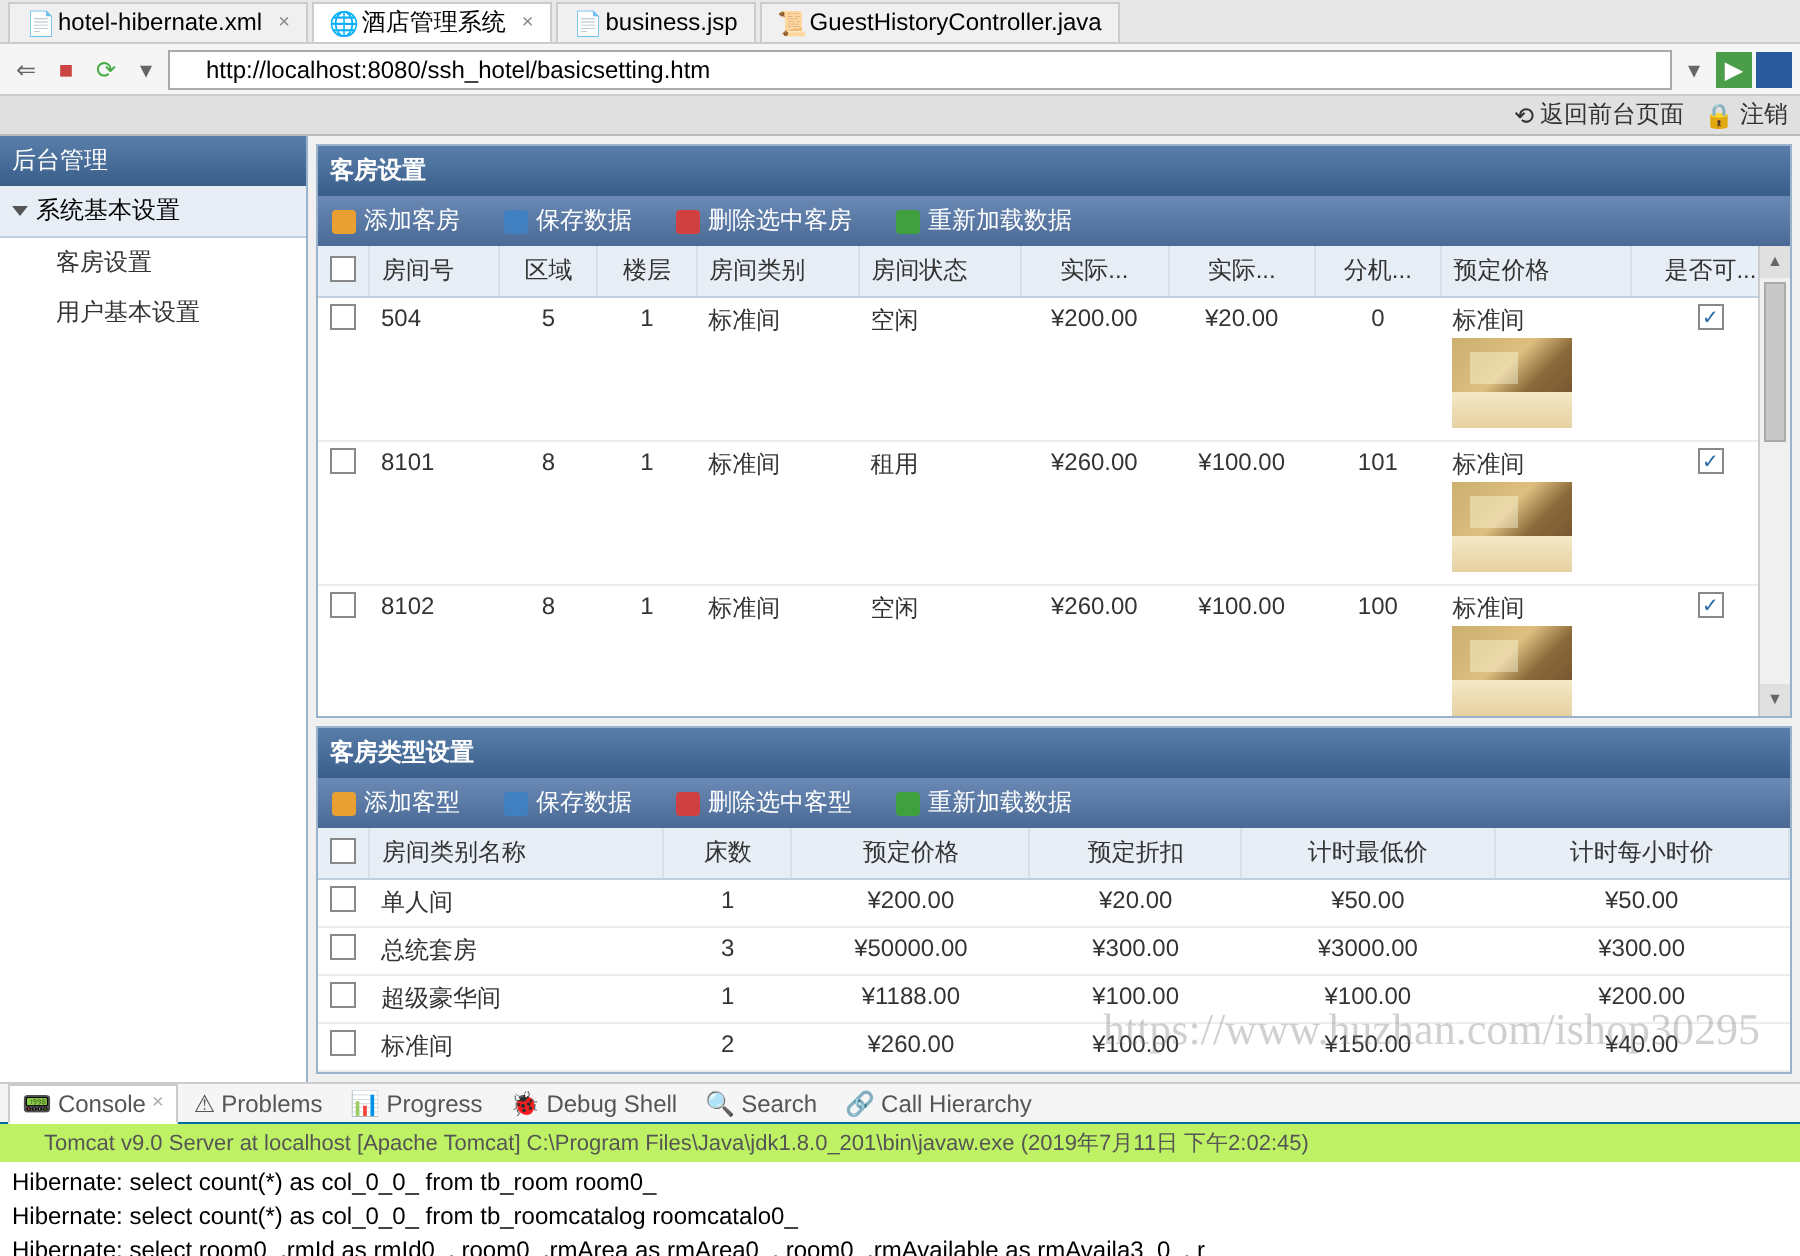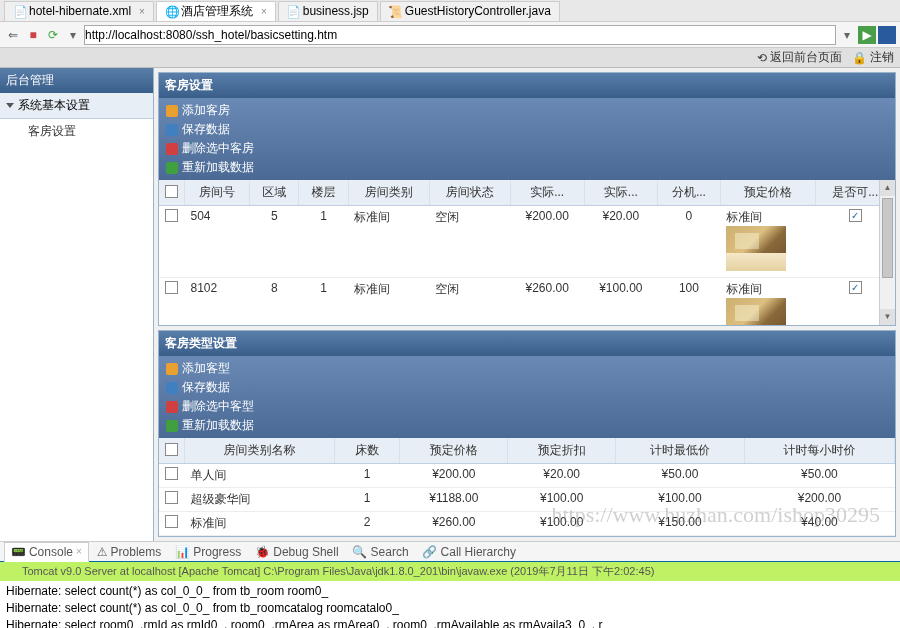--- a/index.html
+++ b/index.html
@@ -4,46 +4,46 @@
 <style>
 * { margin: 0; padding: 0; box-sizing: border-box; font-family: "Microsoft YaHei", Arial, sans-serif; font-size: 12px; }
 body { background: #f0f0f0; width: 900px; height: 628px; overflow: hidden; position: relative; }
 .tabs-bar { background: #e8e8e8; height: 22px; display: flex; align-items: center; border-bottom: 1px solid #ccc; padding-left: 4px; }
 .tab { display: flex; align-items: center; padding: 2px 8px; background: #fff; border: 1px solid #ccc; border-bottom: none; margin-right: 2px; height: 20px; gap: 4px; }
 .tab.inactive { background: #f0f0f0; }
 .tab .x { color: #888; font-size: 10px; margin-left: 4px; }
 .file-icon { width: 12px; height: 12px; display: inline-block; }
 .nav-bar { background: #f5f5f5; height: 26px; display: flex; align-items: center; padding: 0 4px; border-bottom: 1px solid #ccc; gap: 2px; }
 .nav-btn { width: 18px; height: 18px; display: flex; align-items: center; justify-content: center; color: #666; }
-.url-field { flex: 1; border: 1px solid #aaa; height: 20px; padding: 0 0; background: #fff; }
+.url-field { flex: 1; border: 1px solid #aaa; height: 20px; padding: 0 18px; background: #fff; }
 .play-btn { width: 18px; height: 18px; background: #4a9e4a; display: flex; align-items: center; justify-content: center; }
 .market-btn { width: 18px; height: 18px; background: #2a5a9e; }
 .top-right { background: #e0e0e0; height: 20px; display: flex; justify-content: flex-end; align-items: center; padding: 0 6px; gap: 10px; border-bottom: 1px solid #bbb; }
 .top-link { color: #333; display: flex; align-items: center; gap: 3px; }
 .main-area { display: flex; height: 473px; }
 .sidebar { width: 154px; background: #fff; border-right: 1px solid #99b3cc; }
 .sidebar-hdr { background: linear-gradient(#5a7eaa,#3a5e8a); color: #fff; padding: 4px 6px; font-weight: normal; }
 .sidebar-sub { background: #e8eef5; padding: 4px 6px; border-bottom: 1px solid #c0d0e0; display: flex; align-items: center; gap: 4px; }
 .chev { display: inline-block; width: 0; height: 0; border-top: 4px solid transparent; border-bottom: 4px solid transparent; border-left: 5px solid #555; }
 .chev.down { border-left: 4px solid transparent; border-right: 4px solid transparent; border-top: 5px solid #555; border-bottom: none; }
 .tree-item { padding: 4px 6px 4px 28px; color: #333; }
 .content { flex: 1; padding: 4px; display: flex; flex-direction: column; gap: 4px; overflow: hidden; }
 .panel { border: 1px solid #99b3cc; background: #fff; display: flex; flex-direction: column; }
 .panel.grow { flex: 1; min-height: 0; }
 .panel-hdr { background: linear-gradient(#5a7eaa,#3a5e8a); color: #fff; padding: 4px 6px; font-weight: bold; }
-.toolbar { background: linear-gradient(#6a8ab5,#4a6a95); padding: 3px 4px; display: flex; gap: 0; flex-direction: column; }
+.toolbar { background: linear-gradient(#6a8ab5,#4a6a95); padding: 3px 4px; display: flex; gap: 16px; }
 .tb-btn { color: #fff; display: flex; align-items: center; gap: 4px; padding: 1px 3px; }
 .tb-icon { width: 12px; height: 12px; display: inline-block; border-radius: 2px; }
 .tb-add { background: #e8a030; }
 .tb-save { background: #4080c0; }
 .tb-del { background: #d04040; }
 .tb-reload { background: #40a040; }
 .grid-scroll { overflow: auto; flex: 1; position: relative; }
 table { width: 100%; border-collapse: collapse; }
-th { background: #e8eef5; border-bottom: 1px solid #c0d0e0; border-right: 1px solid #d8e0ea; padding: 4px 6px; font-weight: normal; color: #333; text-align: center; white-space: nowrap; }
+th { background: #e8eef5; border-bottom: 1px solid #c0d0e0; border-right: 1px solid #d8e0ea; padding: 4px 6px; font-weight: normal; color: #333; text-align: left; white-space: nowrap; }
 td { border-bottom: 1px solid #ededed; padding: 3px 6px; color: #333; white-space: nowrap; vertical-align: top; }
 td.r, th.r { text-align: center; }
 td.c, th.c { text-align: center; }
 .cb { width: 13px; height: 13px; border: 1px solid #888; background: #fff; display: inline-block; }
 .cb.chk::after { content: "✓"; font-size: 10px; color: #2a6aaa; position: relative; top: -2px; }
 .room-img { width: 60px; height: 45px; display: inline-block; background: linear-gradient(135deg,#ccb070 0%,#ddbf80 40%,#8a6a3a 60%,#6a4a2a 100%); position: relative; overflow: hidden; }
 .room-img::before { content:""; position:absolute; bottom:0; left:0; right:0; height:40%; background:linear-gradient(#f5e8c8,#e5d0a0); }
 .room-img::after { content:""; position:absolute; top:15%; left:15%; width:40%; height:35%; background:rgba(255,255,230,.4); }
 .v-scroll { position: absolute; right: 0; top: 0; bottom: 0; width: 16px; background: #f0f0f0; border-left: 1px solid #ccc; }
 .v-scroll .thumb { position:absolute; top:18px; left:2px; right:2px; height:80px; background:#c8c8c8; border:1px solid #aaa; }
@@ -98,20 +98,21 @@
 
 <div class="main-area">
 
   <div class="sidebar">
     <div class="sidebar-hdr">后台管理</div>
     <div class="sidebar-sub">
         <span class="chev down"></span>
         <span>系统基本设置</span>
       </div>
     <div class="tree-item">客房设置</div>
+    <div class="tree-item">用户基本设置</div>
   </div>
 
   <div class="content">
 
     <div class="panel grow">
       <div class="panel-hdr">客房设置</div>
       <div class="toolbar">
         <span class="tb-btn">
             <span class="tb-icon tb-add"></span>
             <span>添加客房</span>
@@ -150,20 +151,33 @@
               <tr>
                 <td class="c"><span class="cb"></span></td>
   <td>504</td>
                 <td class="r">5</td>
                 <td class="r">1</td>
                 <td>标准间</td>
                 <td>空闲</td>
   <td class="r">¥200.00</td>
                 <td class="r">¥20.00</td>
                 <td class="r">0</td>
+  <td>标准间<br><span class="room-img"></span></td>
+  <td class="c"><span class="cb chk"></span></td>
+              </tr>
+              <tr>
+                <td class="c"><span class="cb"></span></td>
+  <td>8101</td>
+                <td class="r">8</td>
+                <td class="r">1</td>
+                <td>标准间</td>
+                <td>租用</td>
+  <td class="r">¥260.00</td>
+                <td class="r">¥100.00</td>
+                <td class="r">101</td>
   <td>标准间<br><span class="room-img"></span></td>
   <td class="c"><span class="cb chk"></span></td>
               </tr>
               <tr>
                 <td class="c"><span class="cb"></span></td>
   <td>8102</td>
                 <td class="r">8</td>
                 <td class="r">1</td>
                 <td>标准间</td>
                 <td>空闲</td>
@@ -220,20 +234,29 @@
               <td class="c"><span class="cb"></span></td>
   <td>单人间</td>
               <td class="r">1</td>
               <td class="r">¥200.00</td>
               <td class="r">¥20.00</td>
               <td class="r">¥50.00</td>
               <td class="r">¥50.00</td>
             </tr>
             <tr>
               <td class="c"><span class="cb"></span></td>
+  <td>总统套房</td>
+              <td class="r">3</td>
+              <td class="r">¥50000.00</td>
+              <td class="r">¥300.00</td>
+              <td class="r">¥3000.00</td>
+              <td class="r">¥300.00</td>
+            </tr>
+            <tr>
+              <td class="c"><span class="cb"></span></td>
   <td>超级豪华间</td>
               <td class="r">1</td>
               <td class="r">¥1188.00</td>
               <td class="r">¥100.00</td>
               <td class="r">¥100.00</td>
               <td class="r">¥200.00</td>
             </tr>
             <tr>
               <td class="c"><span class="cb"></span></td>
   <td>标准间</td>

